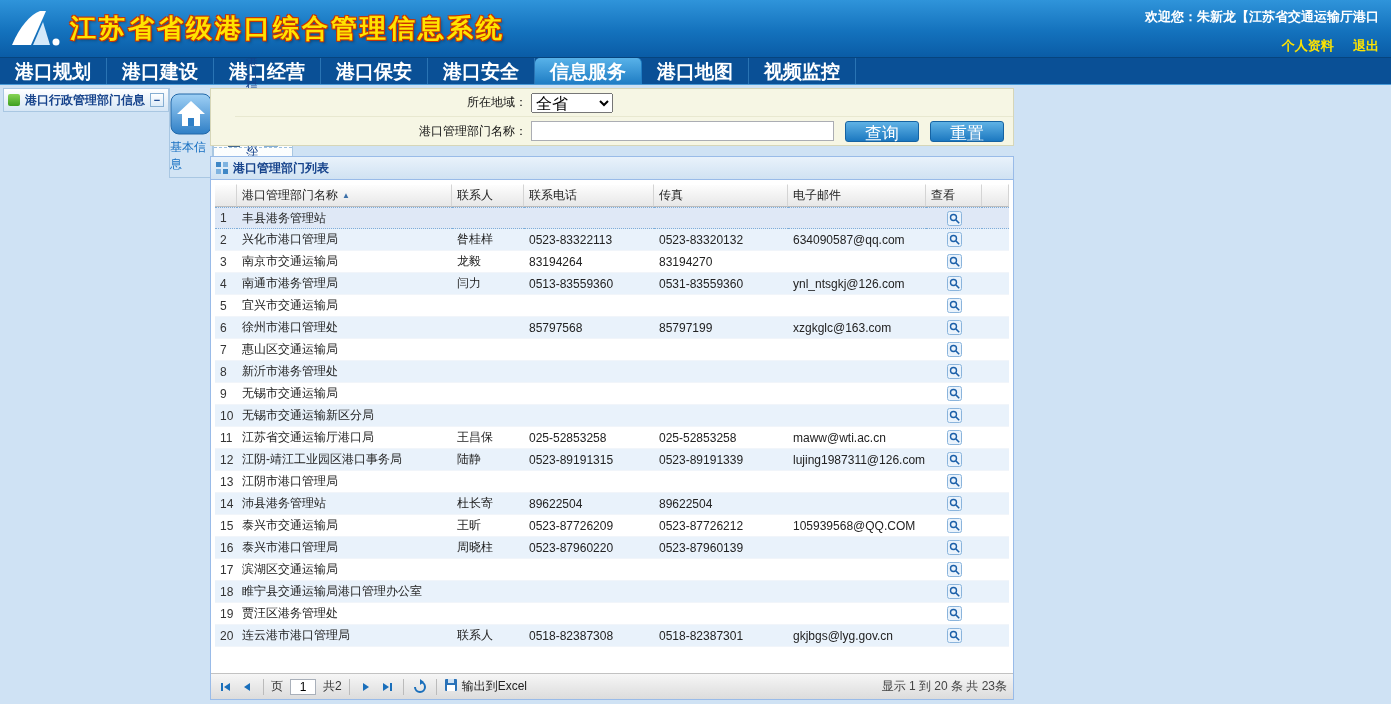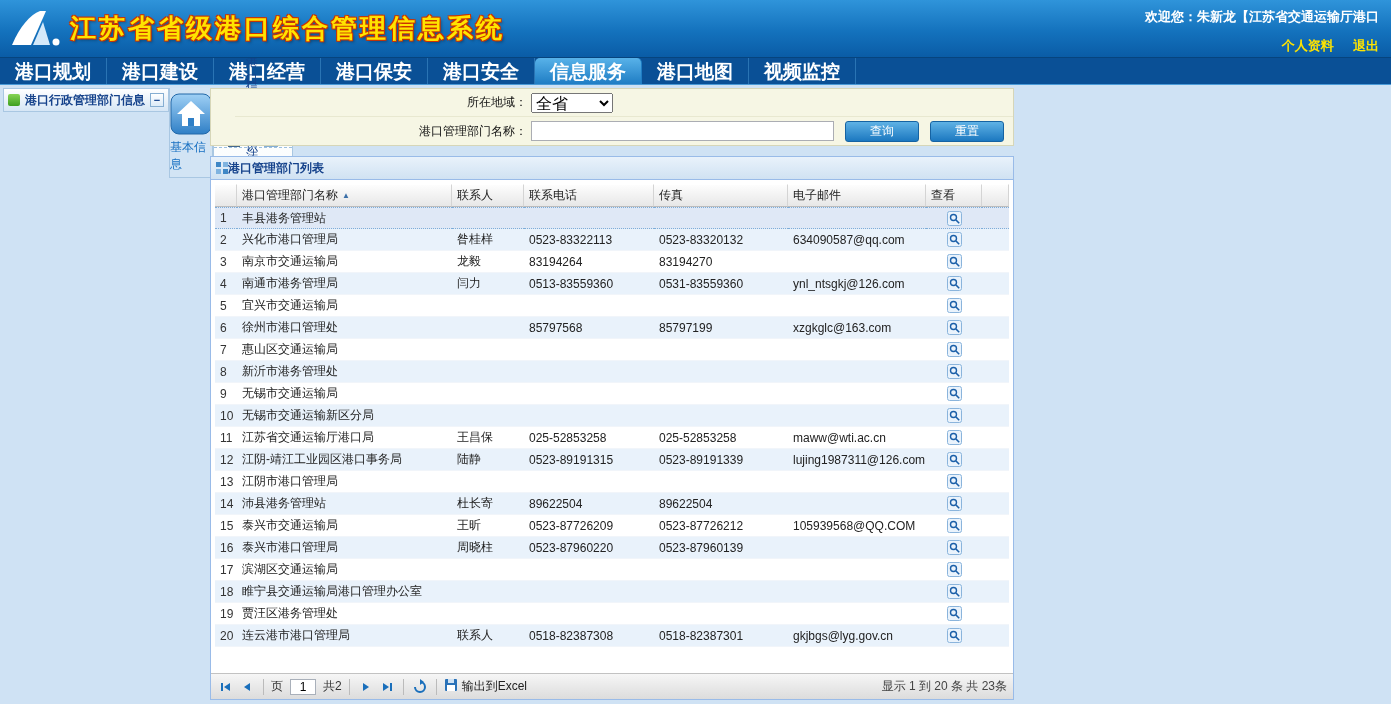--- a/index.html
+++ b/index.html
@@ -41,25 +41,25 @@
   .acc-icon.icon-3{background:linear-gradient(#ffffff,#d8e2ec);border:1px solid #8aa0b5;}
   .acc-label{flex:1;}
 
   
   .search-form{flex:none;border:1px solid #d6d6b8;background:#f6f6e4;padding-left:24px;}
   .form-row{height:28px;display:flex;align-items:center;}
   .form-row:first-child{border-bottom:1px solid #e8e8d0;}
   .form-label{width:292px;text-align:right;color:#111;white-space:nowrap;}
   select.region{width:82px;height:20px;margin-left:4px;font-family:inherit;font-size:16px;}
   input.dept{width:303px;height:20px;margin-left:4px;border:1px solid #abadb3;padding:0 3px;font-family:inherit;font-size:12px;background:#fff;}
-  .btn{width:74px;height:21px;margin-left:11px;background:linear-gradient(#5fb2e5,#1c78c0);border:1px solid #1663a2;border-radius:3px;color:#fff;font-size:12px;cursor:pointer;font-family:inherit;}
+  .btn{width:74px;height:21px;margin-left:11px;background:linear-gradient(#5fb2e5,#1c78c0);border:1px solid #1663a2;border-radius:3px;color:#fff;font-size:17px;cursor:pointer;font-family:inherit;}
 
   
   .list-panel{margin-top:10px;flex:1;min-height:0;border:1px solid #99bbe8;background:#fff;display:flex;flex-direction:column;}
-  .list-panel-header{height:23px;flex:none;background:linear-gradient(#e9f2fb,#d0e2f2);border-bottom:1px solid #99bbe8;display:flex;align-items:center;padding:0 5px;color:#15428b;font-weight:bold;}
+  .list-panel-header{height:23px;flex:none;background:linear-gradient(#e9f2fb,#d0e2f2);border-bottom:1px solid #99bbe8;display:flex;align-items:center;gap:5px;padding:0 5px;color:#15428b;font-weight:bold;}
   .grid-wrap{flex:1;min-height:0;padding:4px 4px 0 4px;overflow:hidden;background:#fff;}
   table.grid{width:100%;border-collapse:separate;border-spacing:0;table-layout:fixed;font-size:12px;}
   .grid th{height:23px;background:linear-gradient(#fdfdfd,#e7e7e7);border-right:1px solid #d4d4d4;border-bottom:1px solid #bcbcbc;border-top:1px solid #fff;font-weight:normal;text-align:left;padding:0 5px;color:#222;white-space:nowrap;overflow:hidden;cursor:pointer;}
   .grid td{height:22px;padding:0 5px;white-space:nowrap;overflow:hidden;color:#222;border-bottom:1px solid #f1f5fa;background:#fff;}
   tr.alt td{background:#e9f2fb;}
   tr.selected td{background:#dfe8f6;border-top:1px dotted #7eadd9;border-bottom:1px dotted #7eadd9;}
   td.num{color:#333;}
   td.view{text-align:center;padding:0;}
   td.fill{padding:0;}
   .view-icon{display:inline-block;cursor:pointer;line-height:0;vertical-align:middle;}

